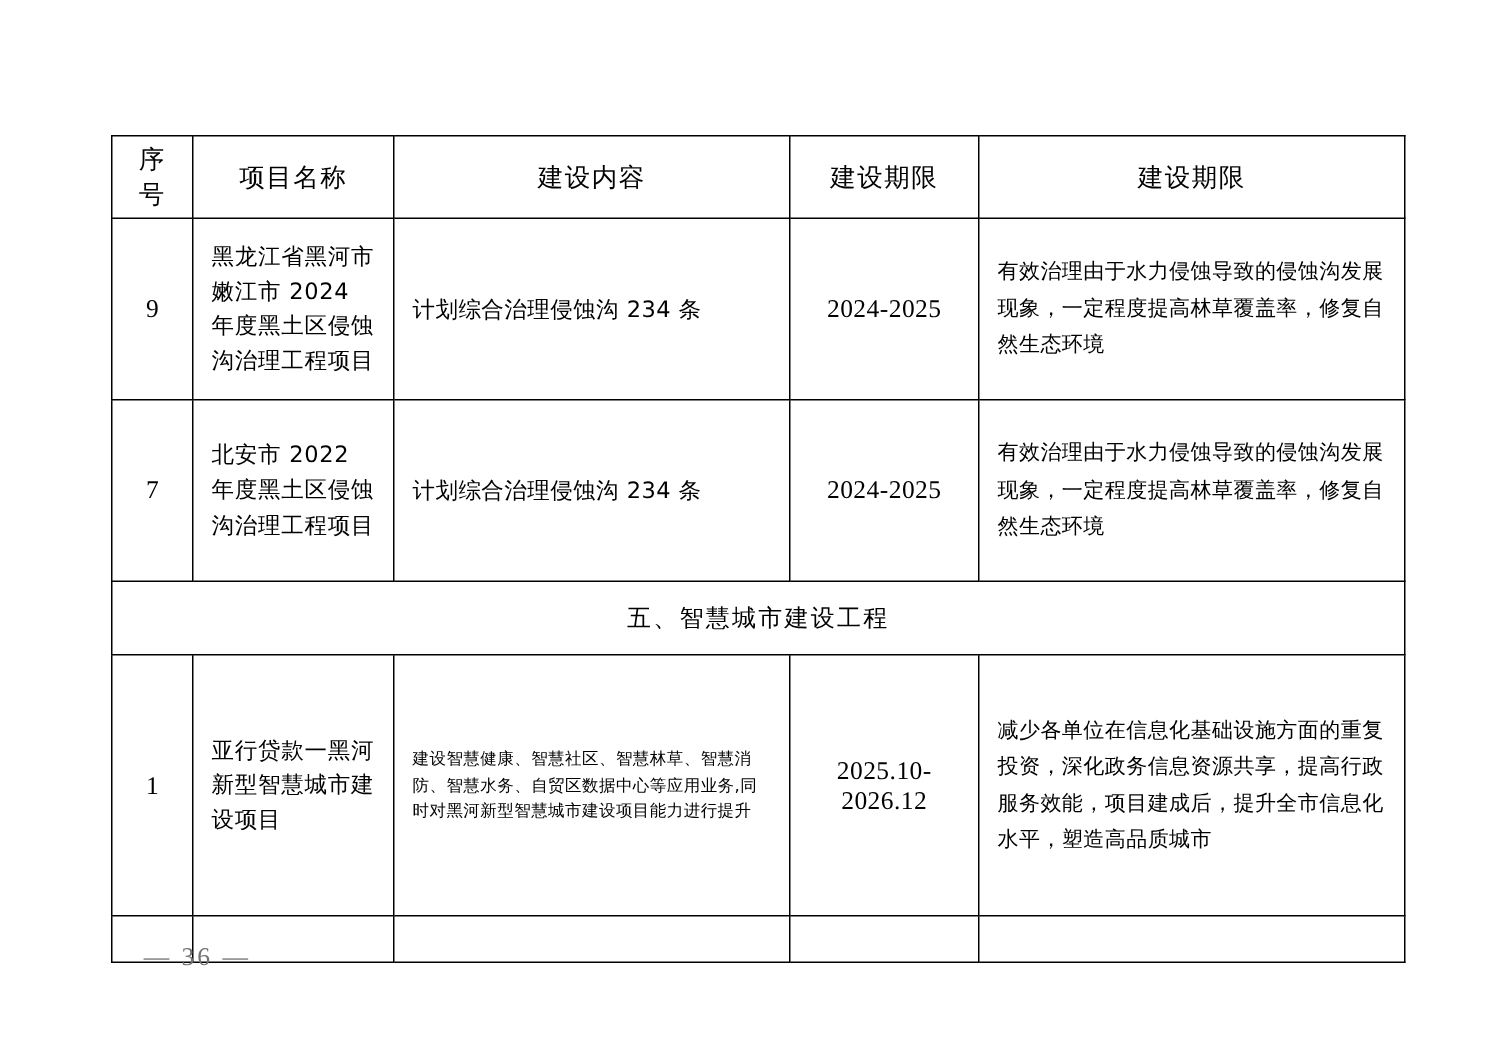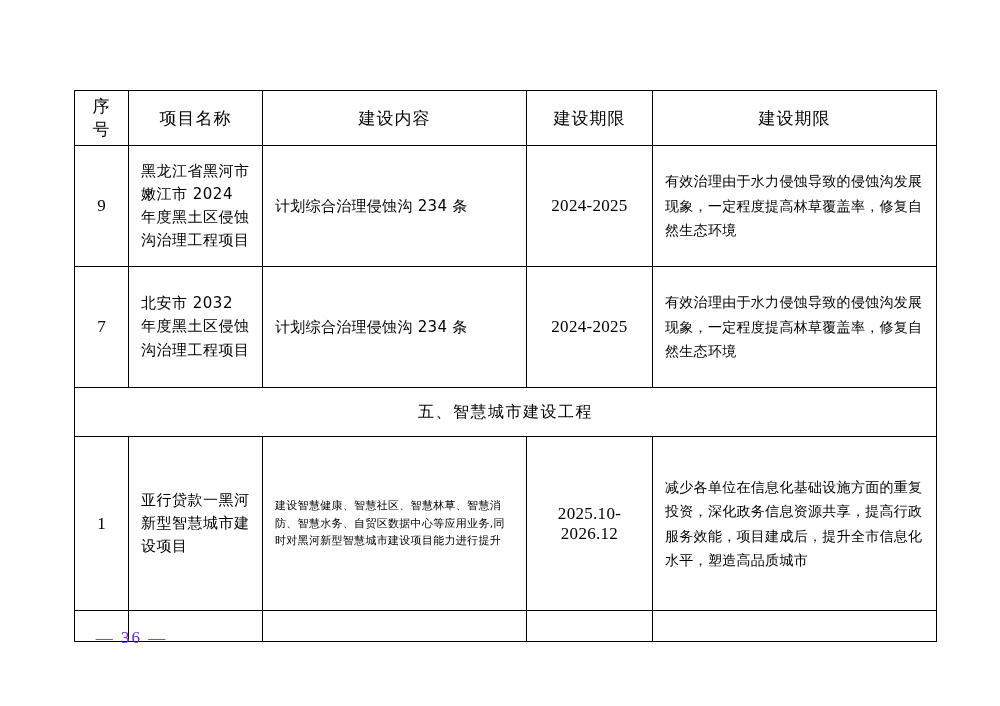--- a/index.html
+++ b/index.html
@@ -108,21 +108,21 @@
   .blank-row td { height: 22px; border-left: 1px solid #000; border-right: 1px solid #000; border-top: none; border-bottom: 1px solid #000;}
   .footer {
     position: absolute;
     left: 0;
     top: 628px;
     width: 923px;
     text-align: center;
     font-family: "Liberation Serif", serif;
     font-size: 17px;
     letter-spacing: 2px;
-    color: #6d28d9;
+    color: #737373;
   }
   .footer-inner {
     display: inline-block;
     margin-left: -660px;
   }
 </style>
 </head>
 <body>
 
 <div class="page">
@@ -148,21 +148,21 @@
         <tr class="row-9">
           <td class="cell-seq">9</td>
           <td class="cell-name">黑龙江省黑河市嫩江市 2024 年度黑土区侵蚀沟治理工程项目</td>
           <td class="cell-content center-v">计划综合治理侵蚀沟 234 条</td>
           <td class="cell-term">2024-2025</td>
           <td class="cell-effect">有效治理由于水力侵蚀导致的侵蚀沟发展现象，一定程度提高林草覆盖率，修复自然生态环境</td>
         </tr>
 
         <tr class="row-10">
           <td class="cell-seq">7</td>
-          <td class="cell-name">北安市 2032 年度黑土区侵蚀沟治理工程项目</td>
+          <td class="cell-name">北安市 2022 年度黑土区侵蚀沟治理工程项目</td>
           <td class="cell-content center-v">计划综合治理侵蚀沟 234 条</td>
           <td class="cell-term">2024-2025</td>
           <td class="cell-effect">有效治理由于水力侵蚀导致的侵蚀沟发展现象，一定程度提高林草覆盖率，修复自然生态环境</td>
         </tr>
 
         <tr class="section-row">
           <td colspan="5">五、智慧城市建设工程</td>
         </tr>
 
         <tr class="row-1">

